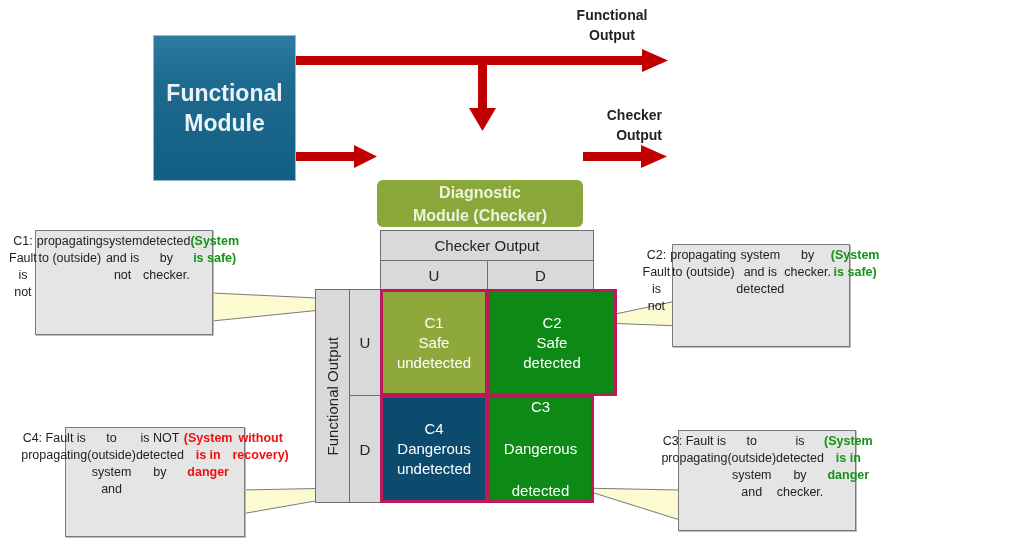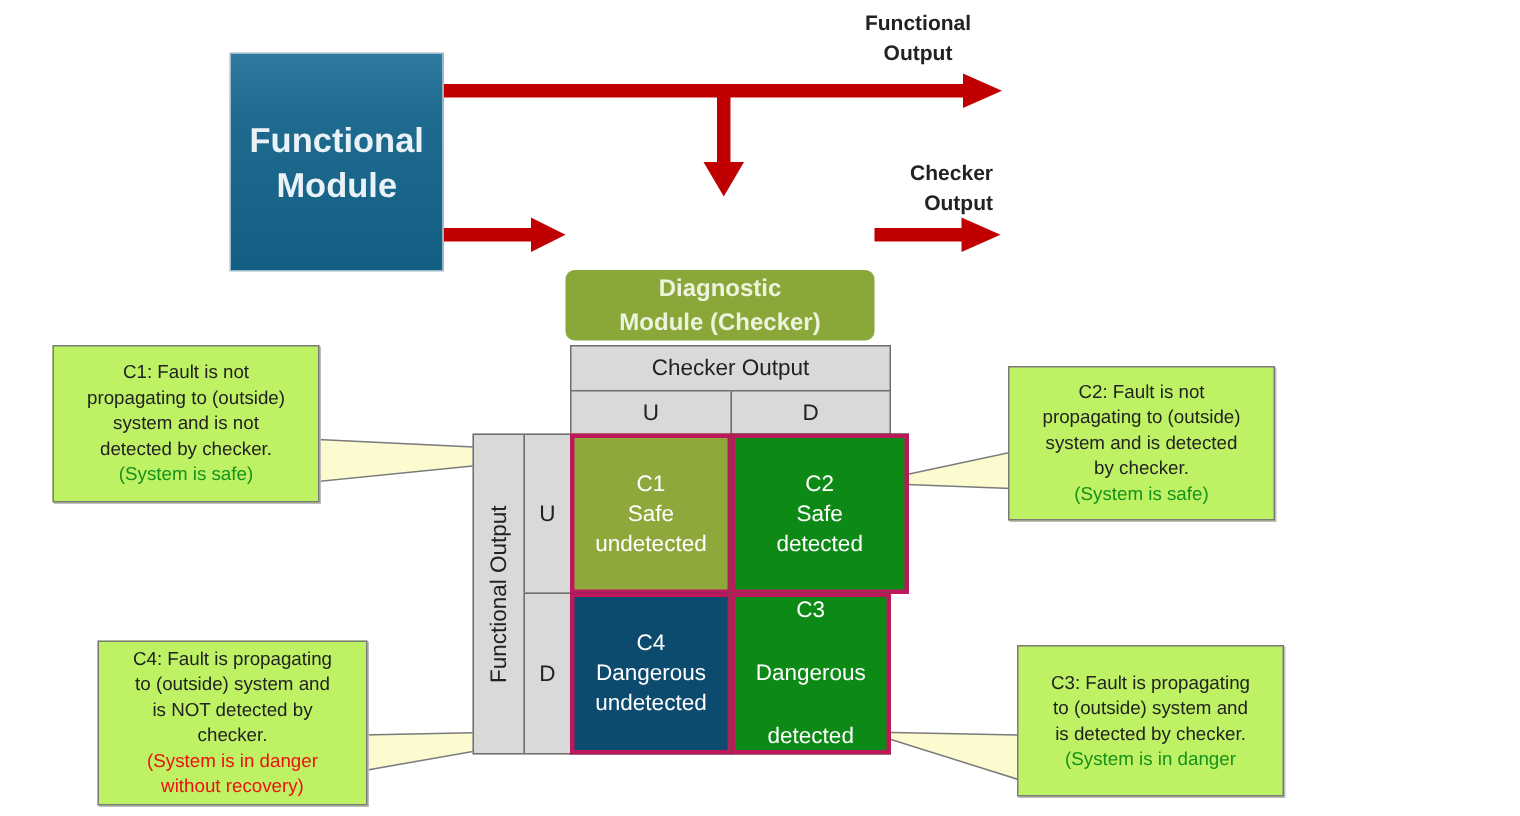--- a/index.html
+++ b/index.html
@@ -30,26 +30,26 @@
   .case { color: #ffffff; font-size: 15px; line-height: 20px; flex-direction: column; border: 3px solid #be185d; }
   .c1 { background: #8fa83c; }
   .c2 { background: #0d8a16; }
   .c3 { background: #0d8a16; gap: 22px; }
   .c4 { background: #0c4a6e; }
   .vlabel { writing-mode: vertical-rl; transform: rotate(180deg); font-size: 15px; color: #222; }
 
   
   .callout {
     position: absolute; box-sizing: border-box;
-    background: #bef264; border: 1px solid #7a7a7a;
+    background: #e5e5e5; border: 1px solid #7a7a7a;
     box-shadow: 1px 1px 0 #bdbdbd;
     font-size: 12.5px; line-height: 17px; color: #222; text-align: center;
-    display: flex; flex-direction: column; justify-content: center; padding: 2px 4px;
+    display: flex; flex-direction: row; justify-content: center; padding: 2px 4px;
   }
-  .callout .note { font-weight: normal; }
+  .callout .note { font-weight: bold; }
   .note.green { color: #16921a; }
   .note.red { color: #ee1111; }
 </style>
 </head>
 <body>
 
 <svg class="conn" width="1013" height="544">
   <g fill="#c00000">
 
     <rect x="296" y="56" width="348" height="9"></rect>
@@ -104,21 +104,21 @@
     <span class="vlabel">Functional Output</span>
   </div>
   <div class="mcell hdr" style="left:349px; top:289px; width:32px; height:107px;">U</div>
   <div class="mcell hdr" style="left:349px; top:395px; width:32px; height:108px;">D</div>
 
   <div class="mcell case c1" style="left:380px; top:289px; width:108px; height:107px;">
     <div>C1</div>
     <div>Safe</div>
     <div>undetected</div>
   </div>
-  <div class="mcell case c2" style="left:487px; top:289px; width:119px; height:107px;">
+  <div class="mcell case c2" style="left:487px; top:289px; width:130px; height:107px;">
     <div>C2</div>
     <div>Safe</div>
     <div>detected</div>
   </div>
   <div class="mcell case c4" style="left:380px; top:395px; width:108px; height:108px;">
     <div>C4</div>
     <div>Dangerous</div>
     <div>undetected</div>
   </div>
   <div class="mcell case c3" style="left:487px; top:395px; width:107px; height:108px;">
@@ -141,21 +141,20 @@
   <div>propagating to (outside)</div>
   <div>system and is detected</div>
   <div>by checker.</div>
   <div class="note green">(System is safe)</div>
 </div>
 
 <div class="callout" style="left:65px; top:427px; width:180px; height:110px;">
   <div>C4: Fault is propagating</div>
   <div>to (outside) system and</div>
   <div>is NOT detected by</div>
-  <div>checker.</div>
   <div class="note red">(System is in danger</div>
   <div class="note red">without recovery)</div>
 </div>
 
 <div class="callout" style="left:678px; top:430px; width:178px; height:101px;">
   <div>C3: Fault is propagating</div>
   <div>to (outside) system and</div>
   <div>is detected by checker.</div>
   <div class="note green">(System is in danger</div>
 </div>

